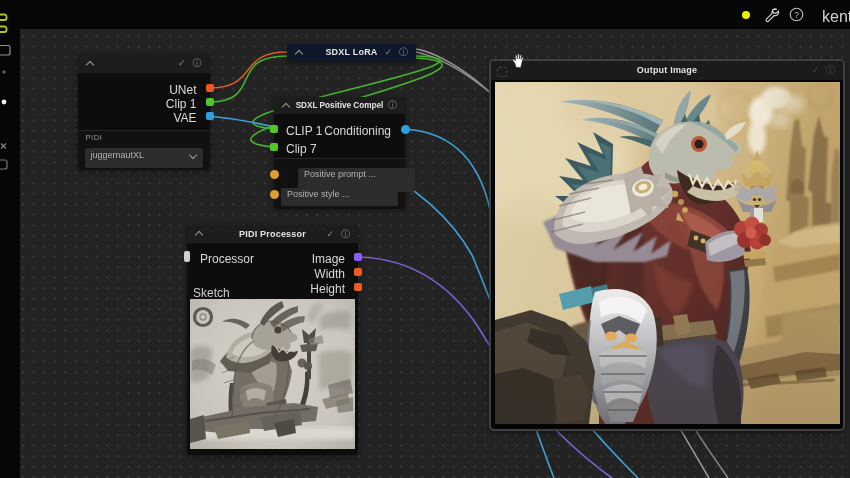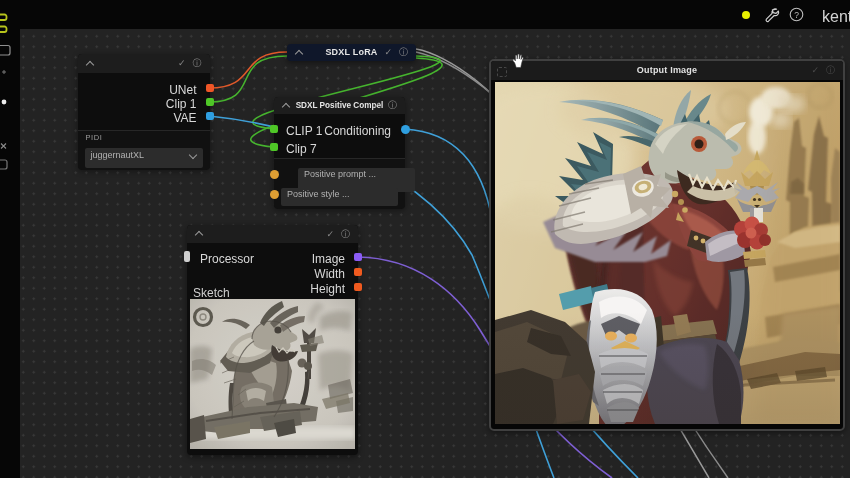--- a/index.html
+++ b/index.html
@@ -81,20 +81,21 @@
   <div class="hcirc" style="right:-4.5px;top:27.5px;background:#2f9fe0;"></div>
   <div style="position:absolute;left:0;right:0;top:61px;height:50px;background:#111111;border-top:1px solid #272727;border-radius:0 0 4px 4px;"></div>
   <div class="field" style="left:24px;top:71px;width:111px;height:24px;line-height:12.5px;">Positive prompt ...</div>
   <div class="field" style="left:7px;top:91px;width:111px;height:18px;line-height:12.5px;">Positive style ...</div>
   <div class="hcirc" style="left:-4.5px;top:73px;background:#dd9e33;"></div>
   <div class="hcirc" style="left:-4.5px;top:93px;background:#dd9e33;"></div>
 </div>
 
 <div class="node" style="left:187px;top:225px;width:171px;height:230px;">
   <div class="nhead" style="height:18px;"></div>
+      <div class="ntitle" style="height:18px;line-height:18px;">PIDI Processor</div>
   <div class="chev" style="top:7px;"></div>
   <div class="hick" style="right:24px;height:18px;line-height:18px;">✓</div>
   <div class="hick" style="right:8px;height:18px;line-height:18px;">ⓘ</div>
   <div class="lbl" style="left:13px;top:27px;">Processor</div>
   <div class="lbl" style="right:13px;top:27px;">Image</div>
   <div class="lbl" style="right:13px;top:42px;">Width</div>
   <div class="lbl" style="right:13px;top:57px;">Height</div>
   <div style="position:absolute;left:-3px;top:26px;width:6px;height:11px;border-radius:2px;background:#cfcfcf;z-index:4;"></div>
   <div class="hsq" style="right:-4px;top:28px;background:#8b5cf6;"></div>
   <div class="hsq" style="right:-4px;top:43px;background:#f05a1f;"></div>

